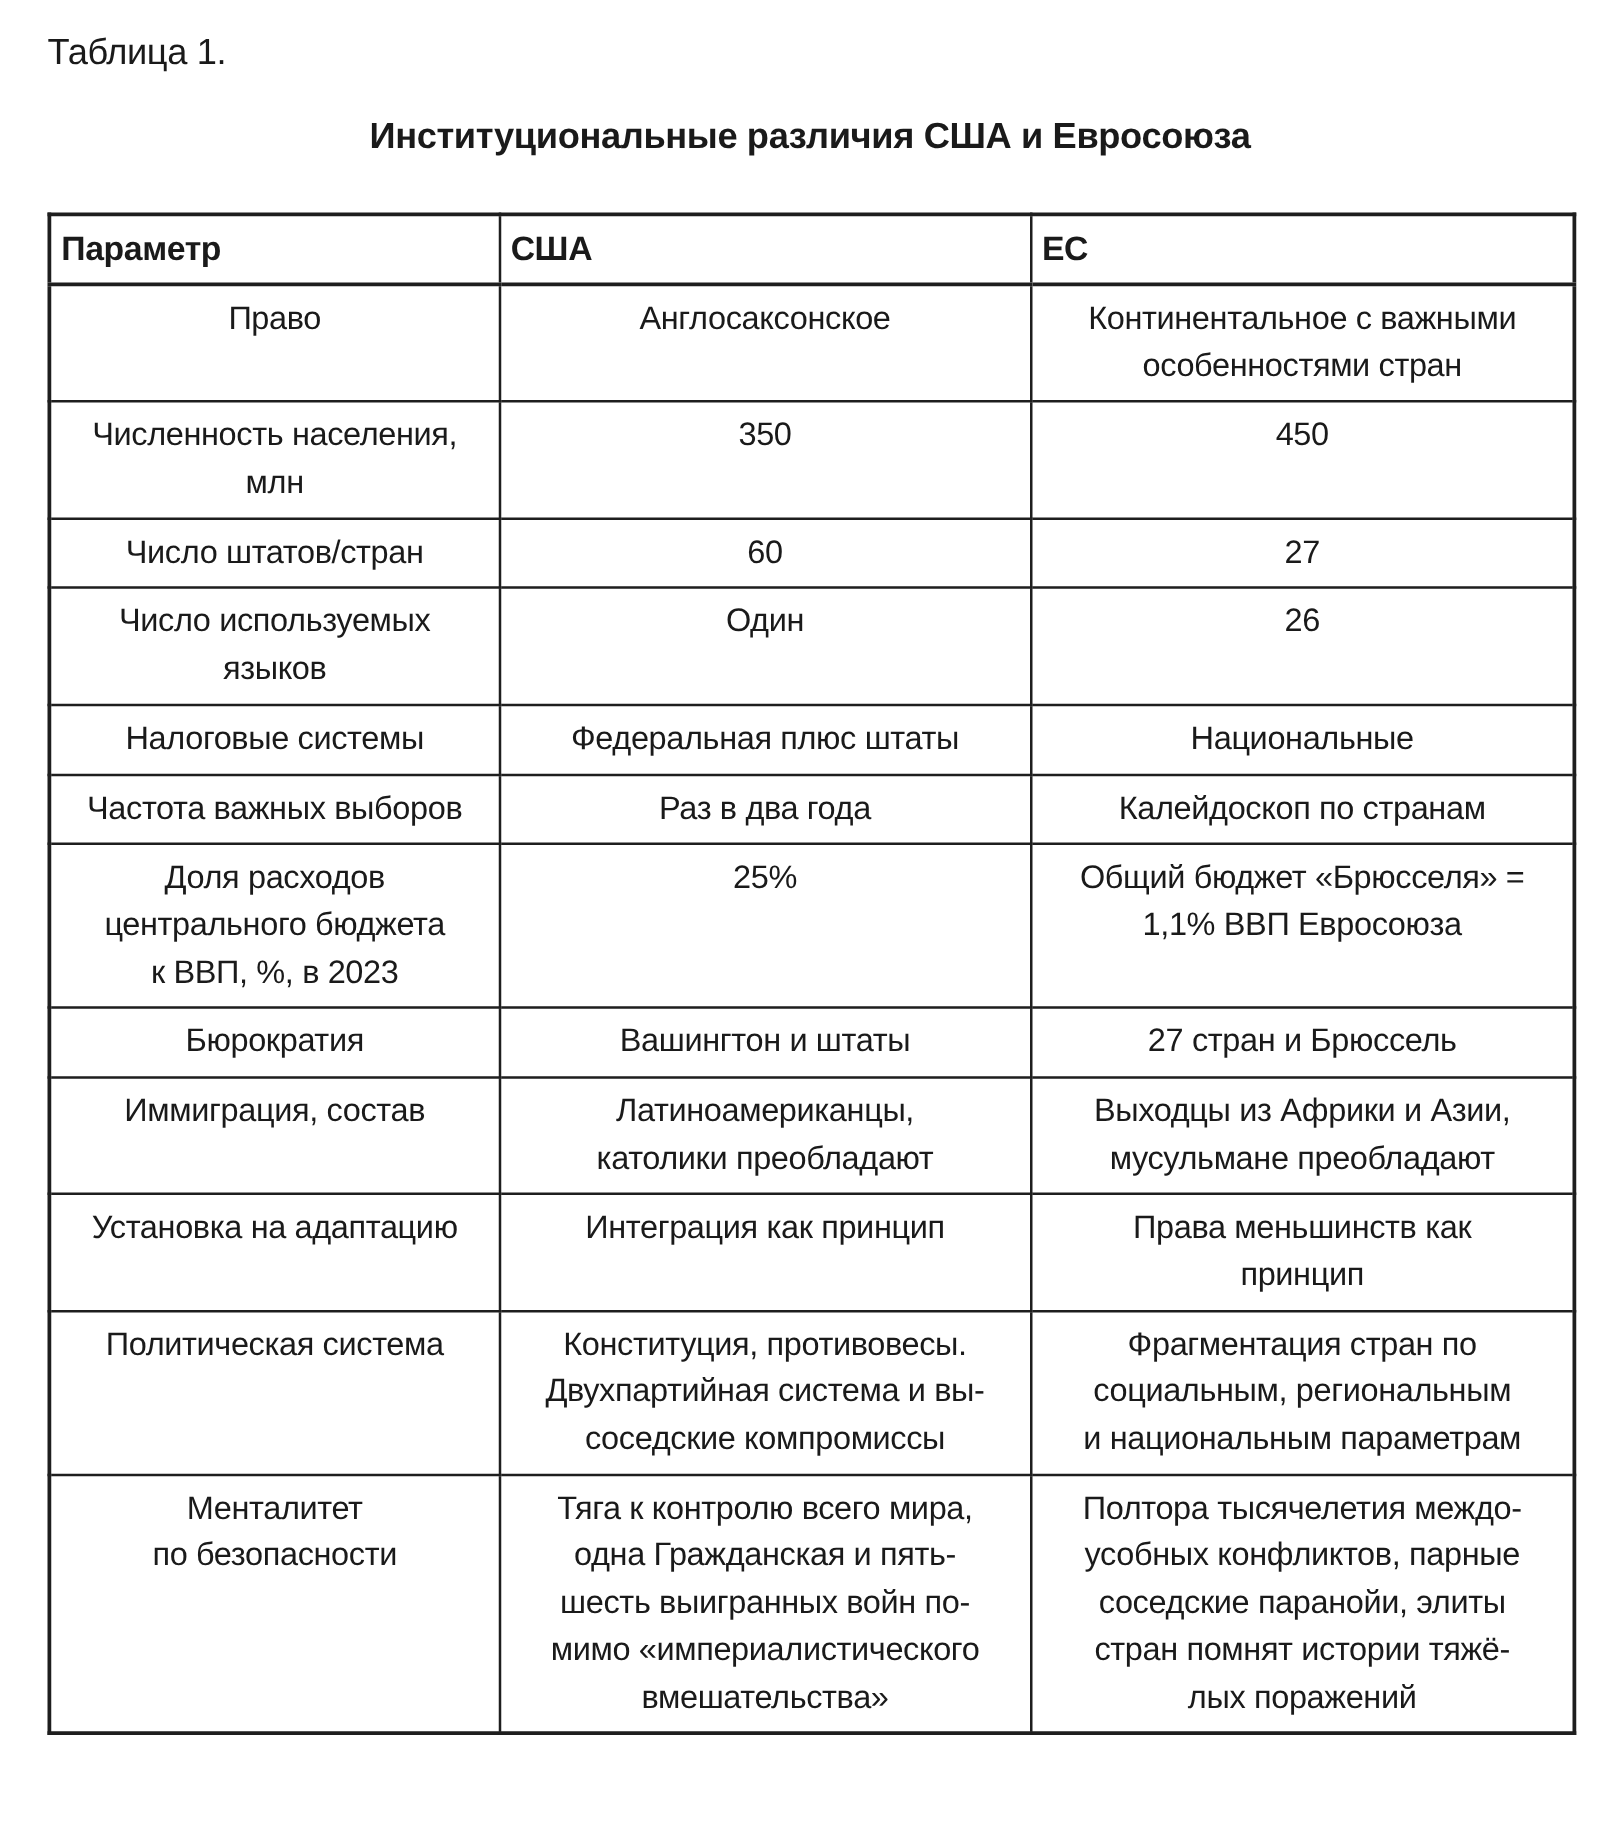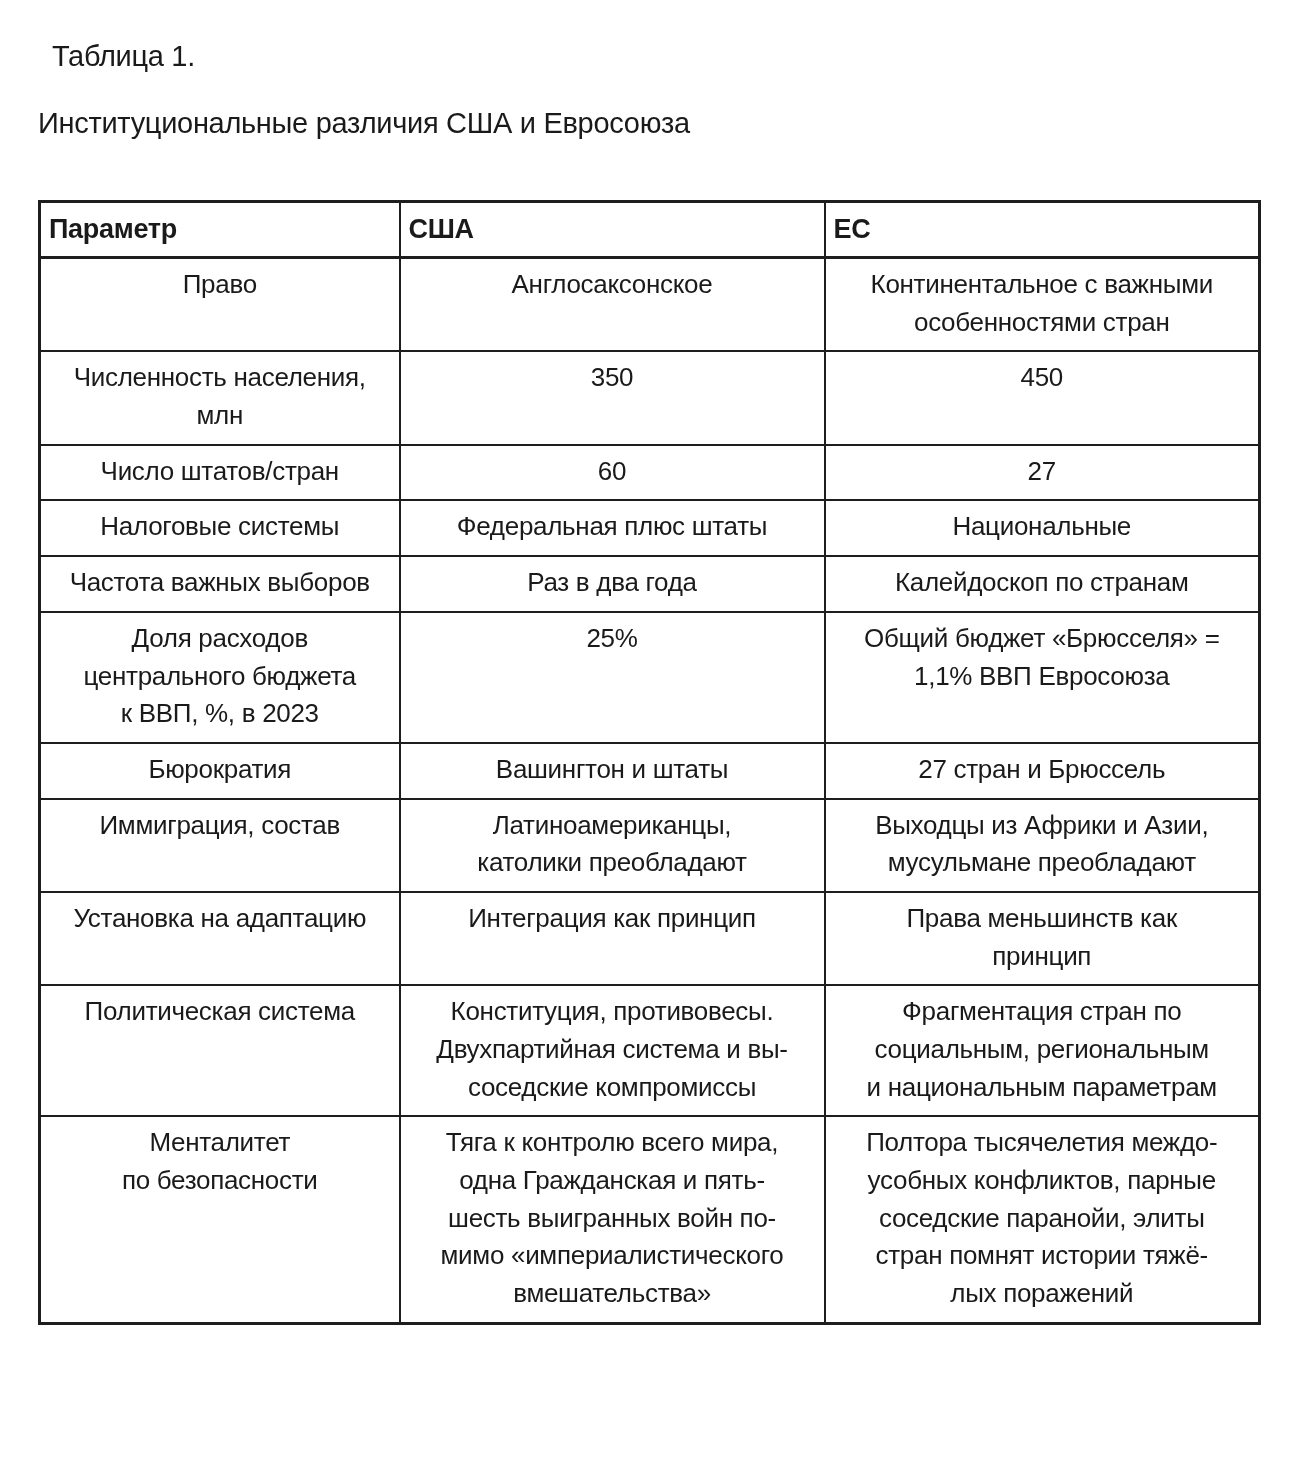--- a/index.html
+++ b/index.html
@@ -14,26 +14,27 @@
     font-family: "Liberation Sans", "DejaVu Sans", sans-serif;
     letter-spacing: -0.3px;
     box-sizing: border-box;
   }
   .page {
     padding: 26px 35px 30px 38px;
   }
   .caption {
     font-size: 29px;
     font-weight: 400;
-    margin: 14px;
+    margin: 0;
   }
   .title {
     font-size: 29px;
-    font-weight: 400;
-    margin: 34px 0 60px 0;
+    font-weight: 700;
+    text-align: center;
+    margin: 34px 0 44px 0;
   }
   table.cmp {
     border-collapse: collapse;
     table-layout: fixed;
     width: 1220px;
     border: 3px solid #1e1e1e;
   }
   table.cmp th,
   table.cmp td {
     border: 2px solid #1e1e1e;
@@ -95,20 +96,26 @@
     <td>350</td>
     <td>450</td>
   </tr>
 
   <tr>
     <td>Число штатов/стран</td>
     <td>60</td>
     <td>27</td>
   </tr>
 
+  <tr>
+    <td>Число используемых
+языков</td>
+    <td>Один</td>
+    <td>26</td>
+  </tr>
 
   <tr>
     <td>Налоговые системы</td>
     <td>Федеральная плюс штаты</td>
     <td>Национальные</td>
   </tr>
 
   <tr>
     <td>Частота важных выборов</td>
     <td>Раз в два года</td>

